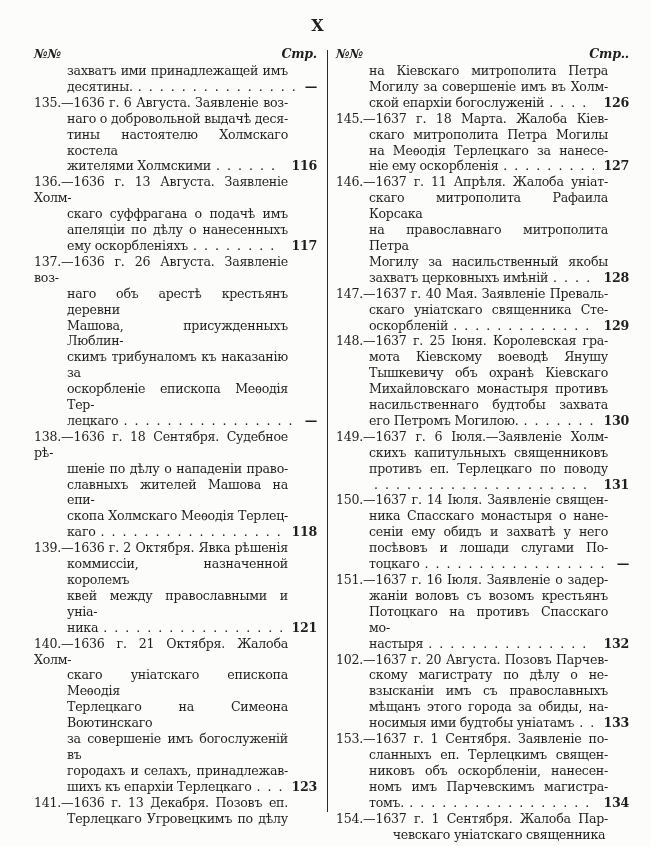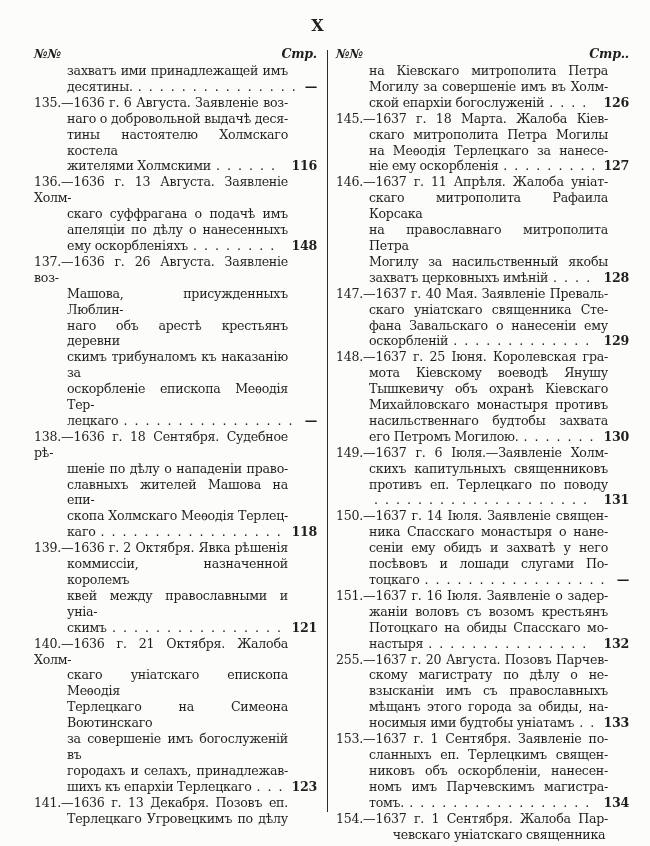--- a/index.html
+++ b/index.html
@@ -79,27 +79,27 @@
             <span class="pg">116</span>
           </div>
         </div>
         <div class="entry">
           <div class="line first just"><span class="num">136.</span><span>—1636 г. 13 Августа. Заявленіе Холм-</span></div>
           <div class="line wrap just">скаго суффрагана о подачѣ имъ</div>
           <div class="line wrap just">апеляціи по дѣлу о нанесенныхъ</div>
           <div class="line wrap lastline">
             <span class="lt">ему оскорбленіяхъ</span>
             <span class="leader">. . . . . . . . . . . . . . . . . . . . . . . . . . . . . . . . . . . . . . . .</span>
-            <span class="pg">148</span>
+            <span class="pg">117</span>
           </div>
         </div>
         <div class="entry">
           <div class="line first just"><span class="num">137.</span><span>—1636 г. 26 Августа. Заявленіе воз-</span></div>
+          <div class="line wrap just">наго объ арестѣ крестьянъ деревни</div>
           <div class="line wrap just">Машова, присужденныхъ Люблин-</div>
-          <div class="line wrap just">наго объ арестѣ крестьянъ деревни</div>
           <div class="line wrap just">скимъ трибуналомъ къ наказанію за</div>
           <div class="line wrap just">оскорбленіе епископа Меѳодія Тер-</div>
           <div class="line wrap lastline">
             <span class="lt">лецкаго</span>
             <span class="leader">. . . . . . . . . . . . . . . . . . . . . . . . . . . . . . . . . . . . . . . .</span>
             <span class="pg">—</span>
           </div>
         </div>
         <div class="entry">
           <div class="line first just"><span class="num">138.</span><span>—1636 г. 18 Сентября. Судебное рѣ-</span></div>
@@ -110,21 +110,21 @@
             <span class="lt">каго</span>
             <span class="leader">. . . . . . . . . . . . . . . . . . . . . . . . . . . . . . . . . . . . . . . .</span>
             <span class="pg">118</span>
           </div>
         </div>
         <div class="entry">
           <div class="line first just"><span class="num">139.</span><span>—1636 г. 2 Октября. Явка рѣшенія</span></div>
           <div class="line wrap just">коммиссіи, назначенной королемъ</div>
           <div class="line wrap just">квей между православными и уніа-</div>
           <div class="line wrap lastline">
-            <span class="lt">скимъ</span>
+            <span class="lt">ника</span>
             <span class="leader">. . . . . . . . . . . . . . . . . . . . . . . . . . . . . . . . . . . . . . . .</span>
             <span class="pg">121</span>
           </div>
         </div>
         <div class="entry">
           <div class="line first just"><span class="num">140.</span><span>—1636 г. 21 Октября. Жалоба Холм-</span></div>
           <div class="line wrap just">скаго уніатскаго епископа Меѳодія</div>
           <div class="line wrap just">Терлецкаго на Симеона Воютинскаго</div>
           <div class="line wrap just">за совершеніе имъ богослуженій въ</div>
           <div class="line wrap just">городахъ и селахъ, принадлежав-</div>
@@ -173,21 +173,20 @@
           <div class="line wrap just">Могилу за насильственный якобы</div>
           <div class="line wrap lastline">
             <span class="lt">захватъ церковныхъ имѣній</span>
             <span class="leader">. . . . . . . . . . . . . . . . . . . . . . . . . . . . . . . . . . . . . . . .</span>
             <span class="pg">128</span>
           </div>
         </div>
         <div class="entry">
           <div class="line first just"><span class="num">147.</span><span>—1637 г. 40 Мая. Заявленіе Преваль-</span></div>
           <div class="line wrap just">скаго уніатскаго священника Сте-</div>
-          <div class="line wrap just">фана Завальскаго о нанесеніи ему</div>
           <div class="line wrap lastline">
             <span class="lt">оскорбленій</span>
             <span class="leader">. . . . . . . . . . . . . . . . . . . . . . . . . . . . . . . . . . . . . . . .</span>
             <span class="pg">129</span>
           </div>
         </div>
         <div class="entry">
           <div class="line first just"><span class="num">148.</span><span>—1637 г. 25 Іюня. Королевская гра-</span></div>
           <div class="line wrap just">мота Кіевскому воеводѣ Янушу</div>
           <div class="line wrap just">Тышкевичу объ охранѣ Кіевскаго</div>
@@ -215,29 +214,29 @@
           <div class="line wrap just">посѣвовъ и лошади слугами По-</div>
           <div class="line wrap lastline">
             <span class="lt">тоцкаго</span>
             <span class="leader">. . . . . . . . . . . . . . . . . . . . . . . . . . . . . . . . . . . . . . . .</span>
             <span class="pg">—</span>
           </div>
         </div>
         <div class="entry">
           <div class="line first just"><span class="num">151.</span><span>—1637 г. 16 Іюля. Заявленіе о задер-</span></div>
           <div class="line wrap just">жаніи воловъ съ возомъ крестьянъ</div>
-          <div class="line wrap just">Потоцкаго на обиды Спасскаго мо-</div>
+          <div class="line wrap just">Потоцкаго на противъ Спасскаго мо-</div>
           <div class="line wrap lastline">
             <span class="lt">настыря</span>
             <span class="leader">. . . . . . . . . . . . . . . . . . . . . . . . . . . . . . . . . . . . . . . .</span>
             <span class="pg">132</span>
           </div>
         </div>
         <div class="entry">
-          <div class="line first just"><span class="num">255.</span><span>—1637 г. 20 Августа. Позовъ Парчев-</span></div>
+          <div class="line first just"><span class="num">102.</span><span>—1637 г. 20 Августа. Позовъ Парчев-</span></div>
           <div class="line wrap just">скому магистрату по дѣлу о не-</div>
           <div class="line wrap just">взысканіи имъ съ православныхъ</div>
           <div class="line wrap just">мѣщанъ этого города за обиды, на-</div>
           <div class="line wrap lastline">
             <span class="lt">носимыя ими будтобы уніатамъ</span>
             <span class="leader">. . . . . . . . . . . . . . . . . . . . . . . . . . . . . . . . . . . . . . . .</span>
             <span class="pg">133</span>
           </div>
         </div>
         <div class="entry">

